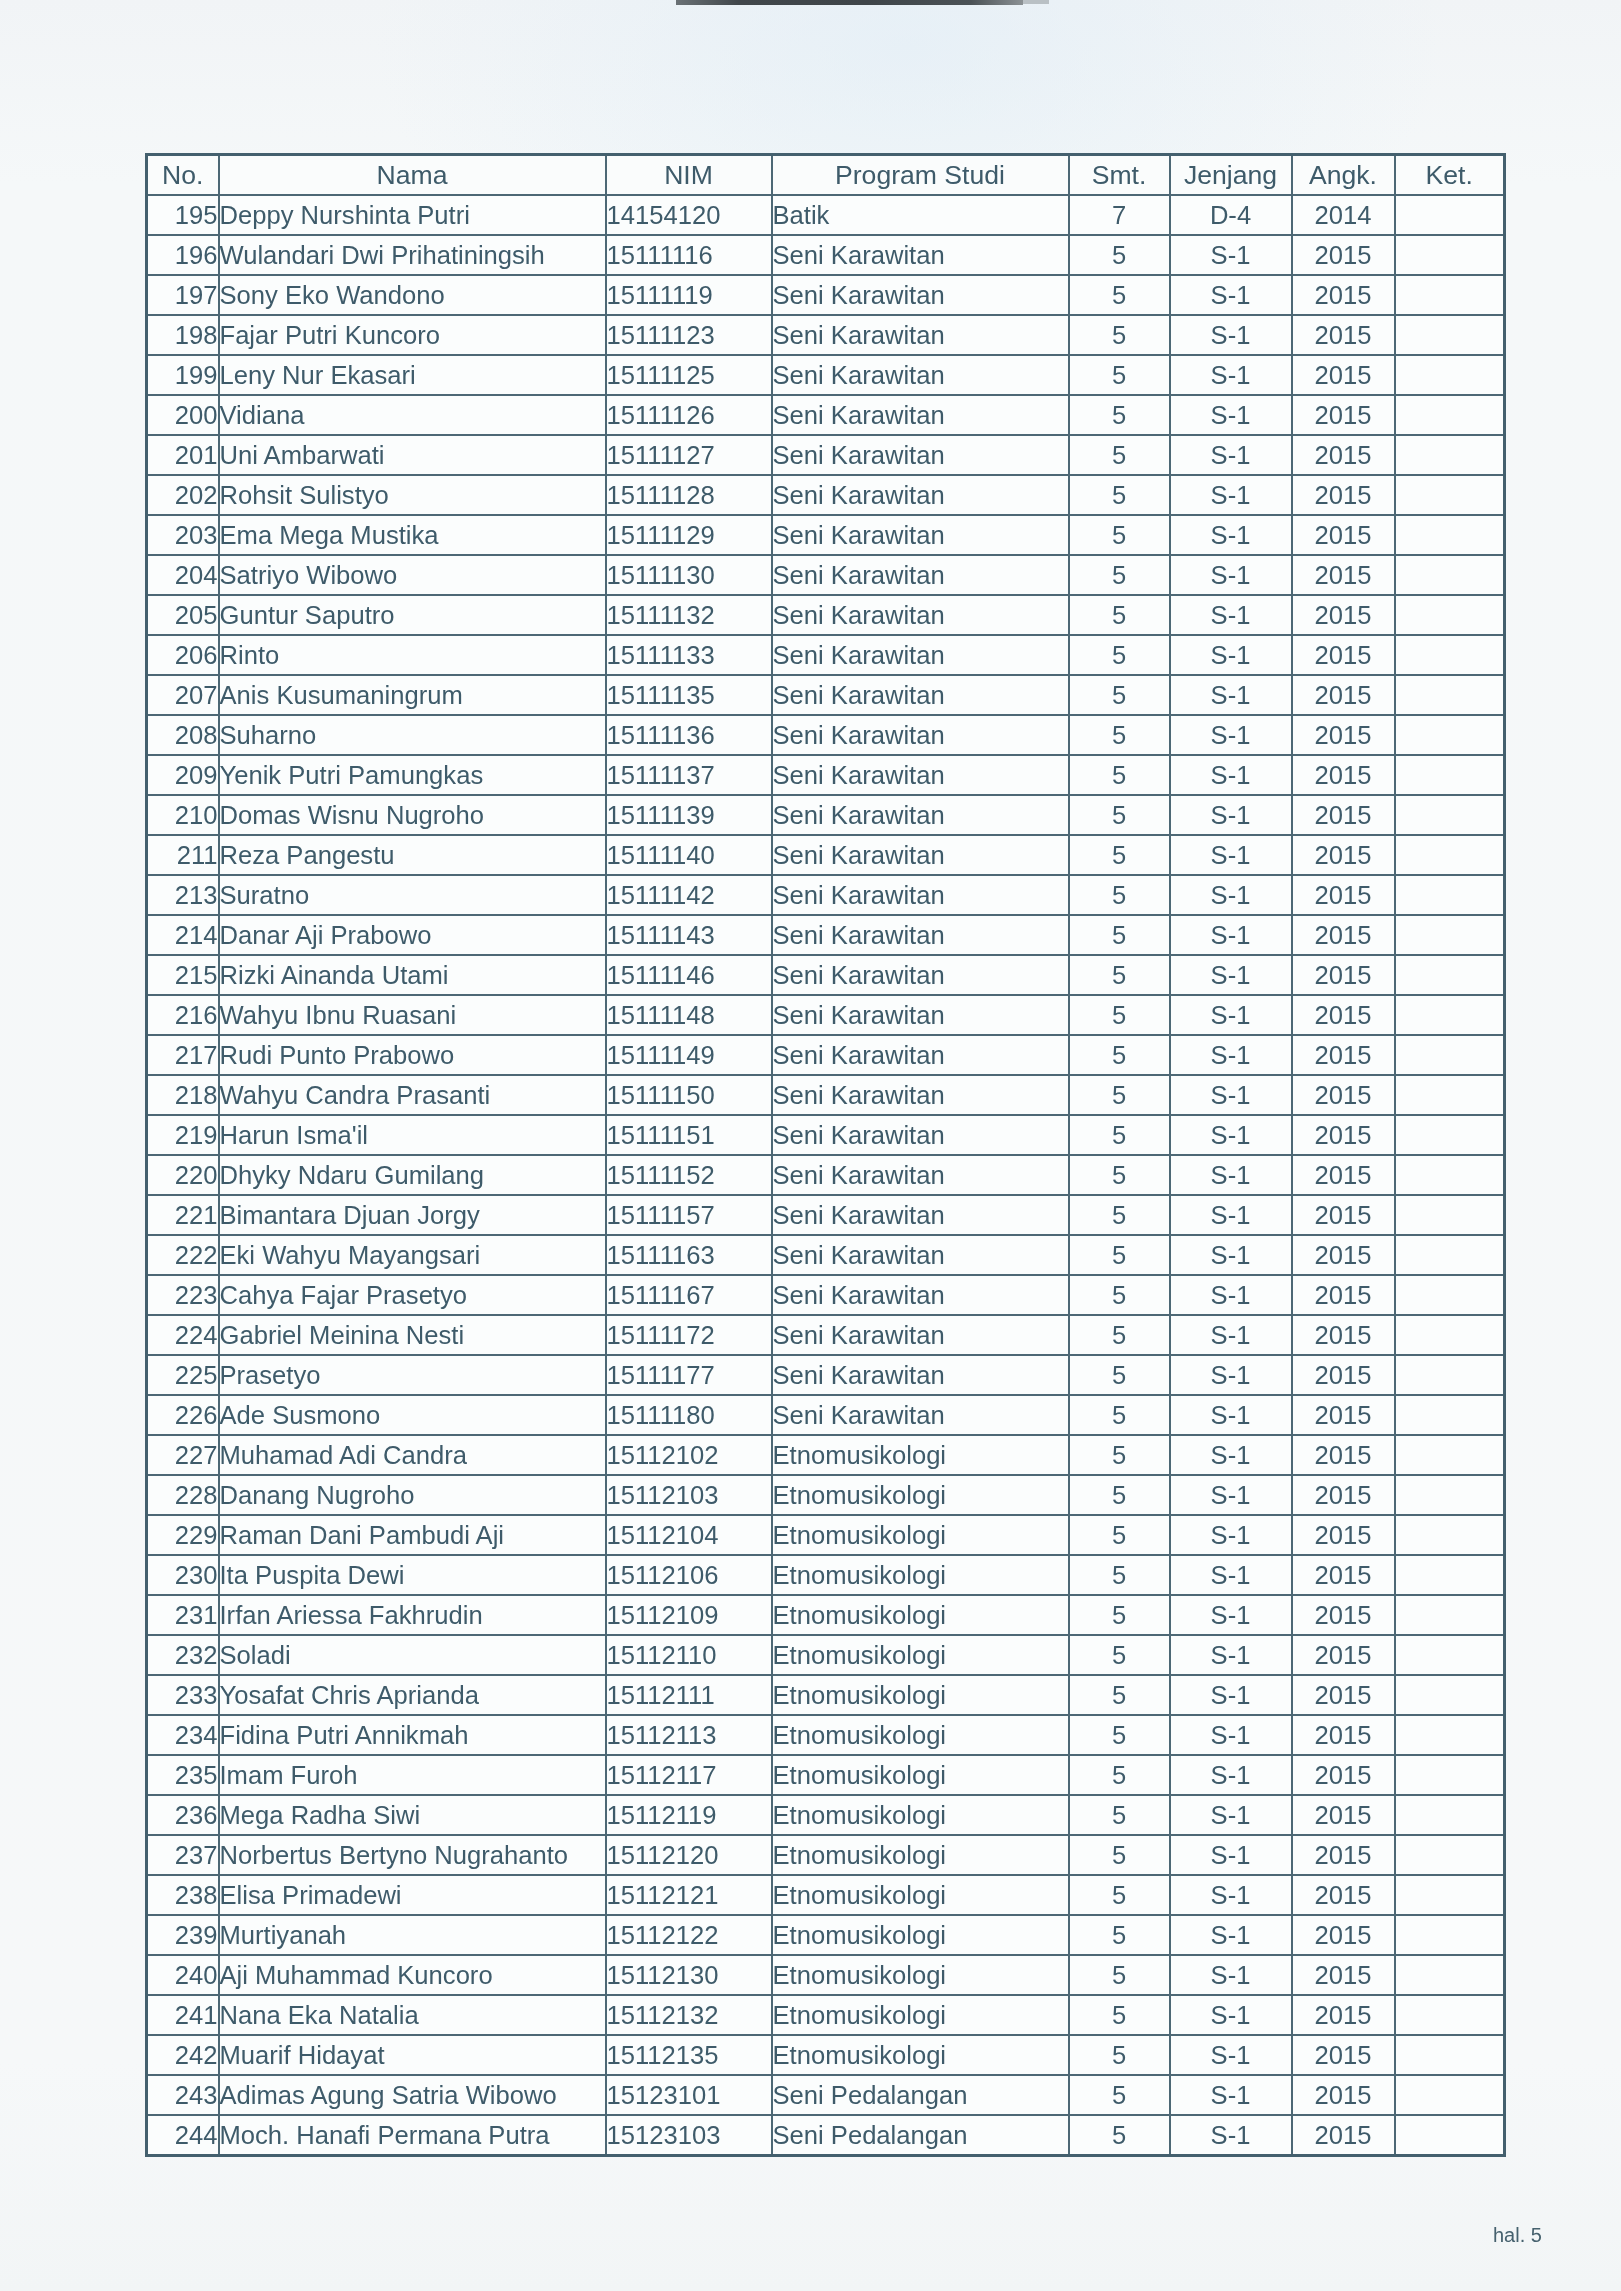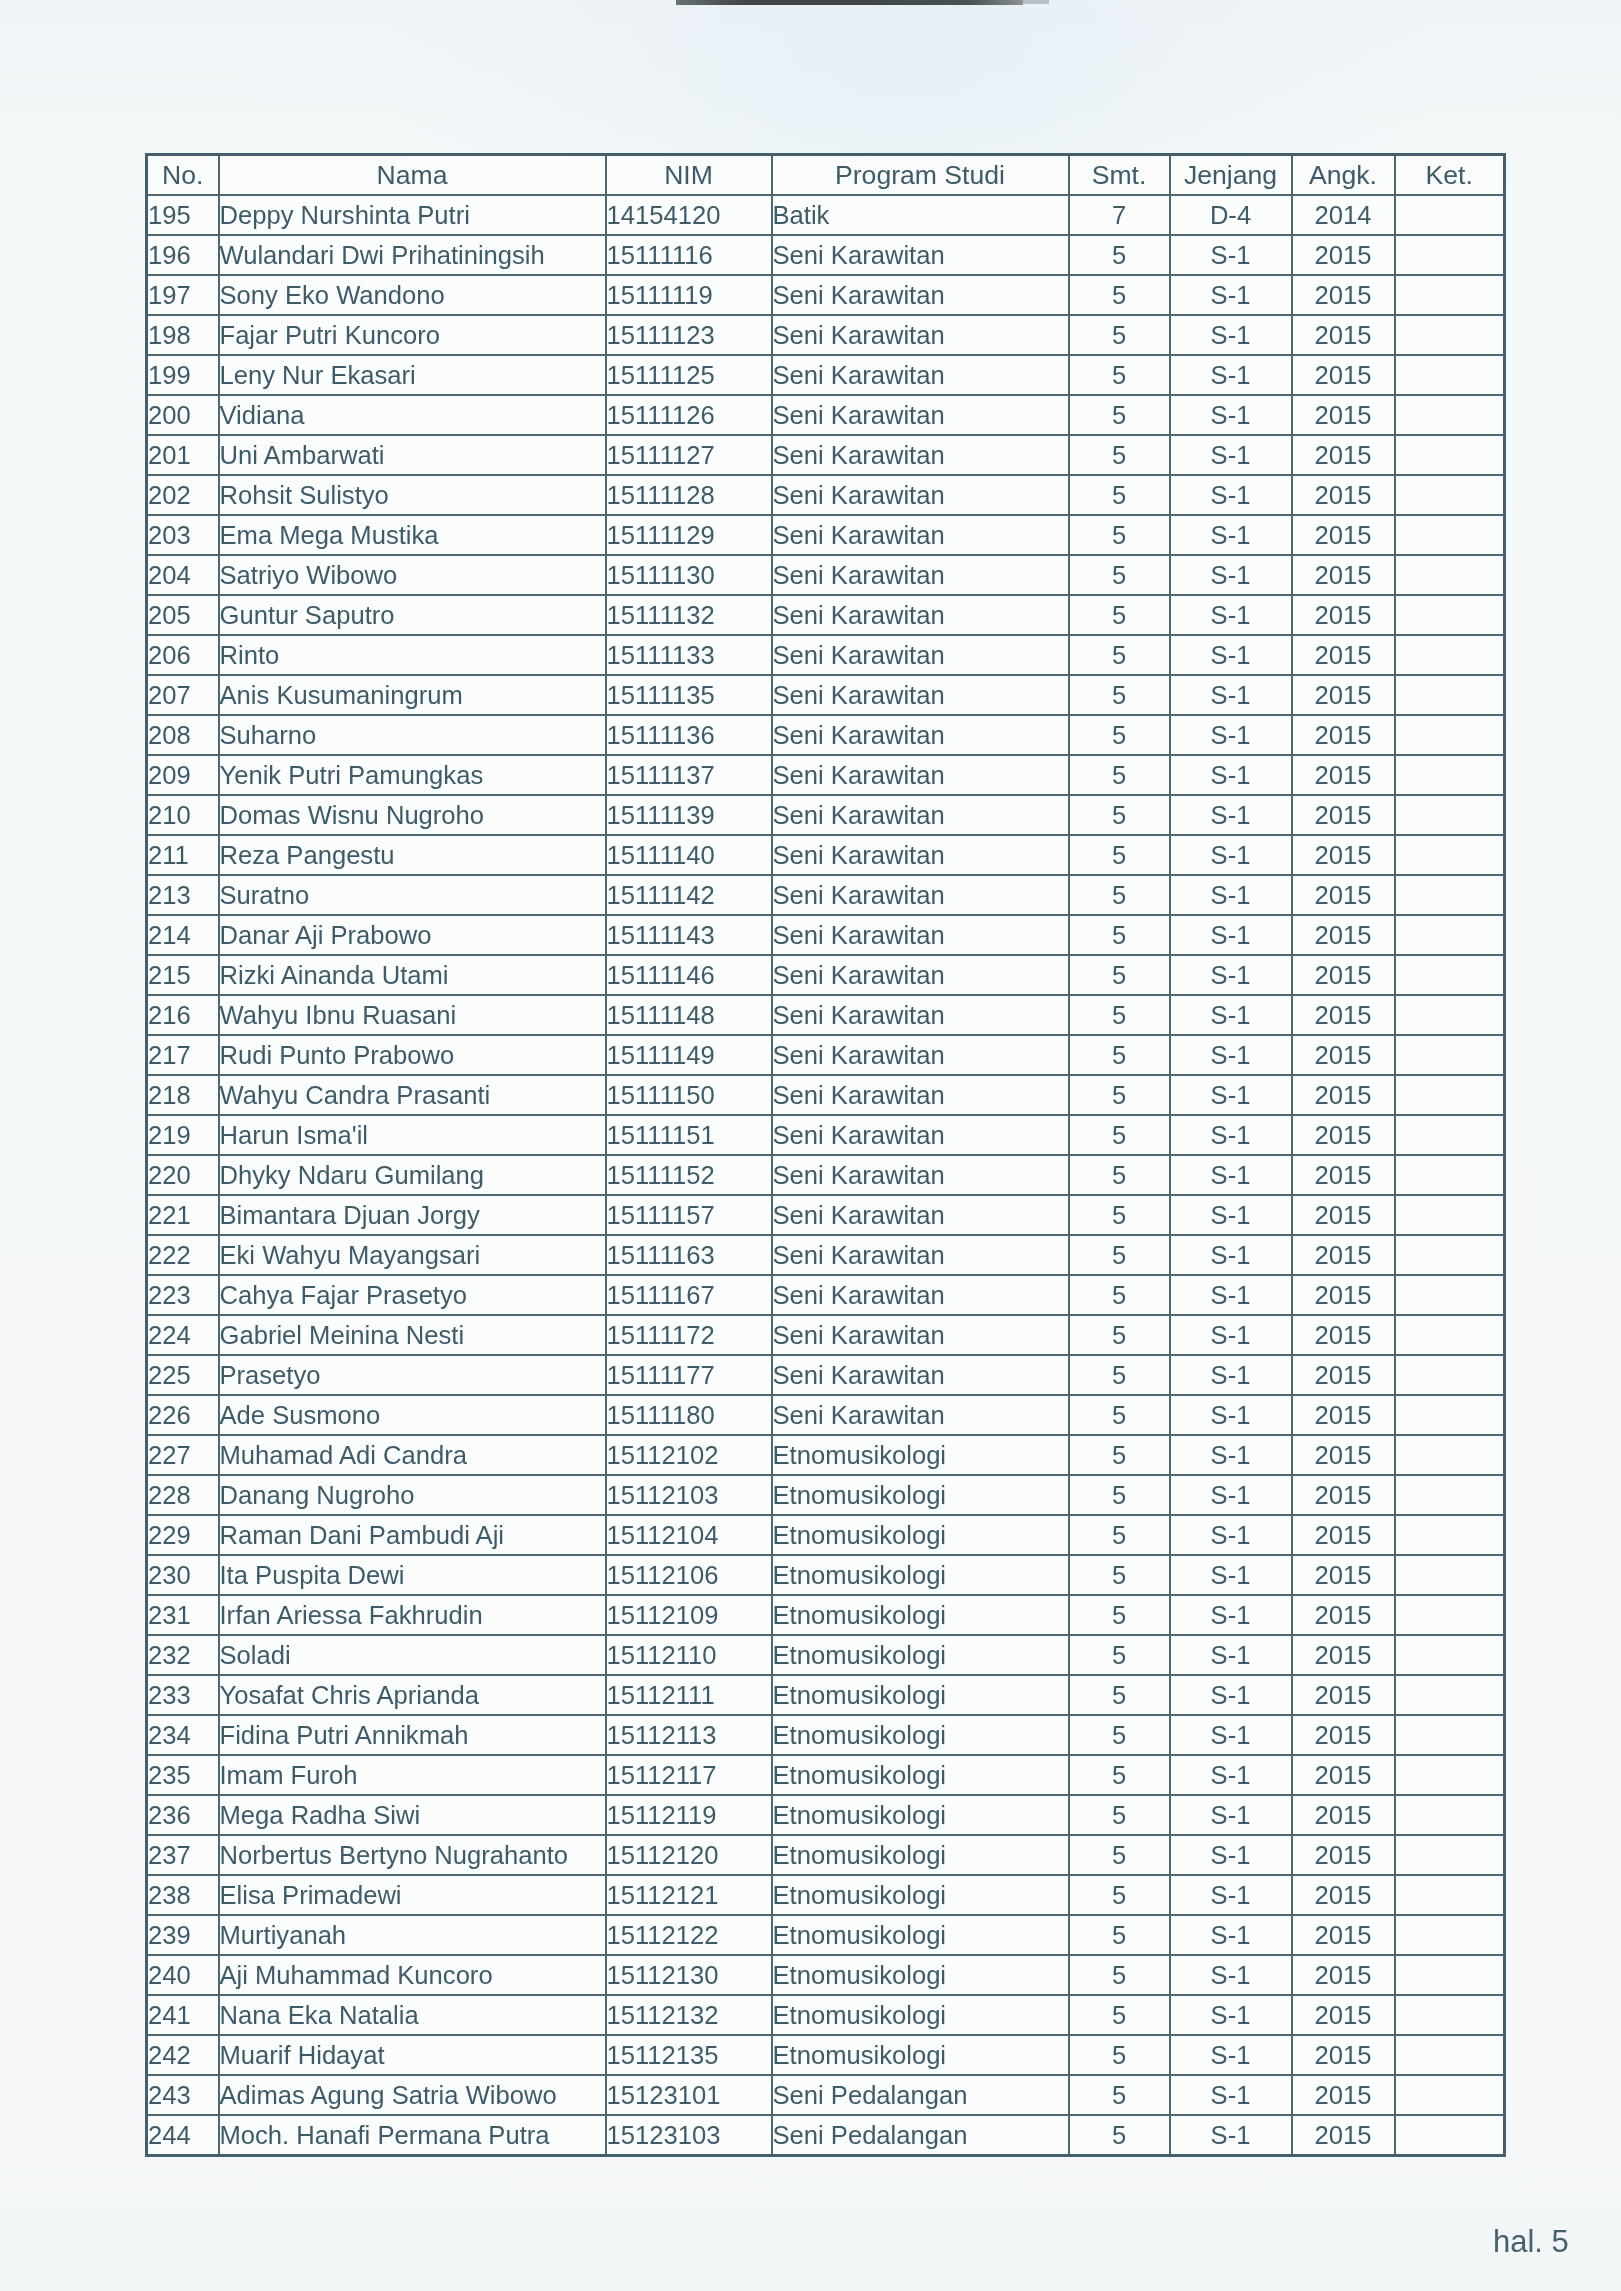--- a/index.html
+++ b/index.html
@@ -52,32 +52,32 @@
     overflow: hidden;
     white-space: nowrap;
     vertical-align: middle;
   }
   table.roster { border: 3px solid #44606e; }
   table.roster th {
     font-size: 26.6px;
     text-align: center;
     background: #fafcfc;
   }
-  td.col-no   { text-align: left;  padding-right: 6.9px; margin-left: 20px; }
+  td.col-no   { text-align: right;  padding-right: 6.9px; margin-left: 20px; }
   td.col-nama { text-align: left;   padding-left: 8.9px; }
   td.col-nim  { text-align: left; }
   td.col-prodi{ text-align: left;   padding-left: 10.8px; }
   td.col-smt, td.col-jenjang, td.col-angk { text-align: center; }
   td.col-ket  { text-align: left; }
 
   .footer-page {
     position: absolute;
     left: 1493px;
     top: 2224px;
-    font-size: 31px;
+    font-size: 20px;
     color: #46616e;
   }
 </style>
 </head>
 <body>
 
 <div class="page">
   <div class="scan-bar"></div>
   <div class="scan-bar-stub"></div>
 

